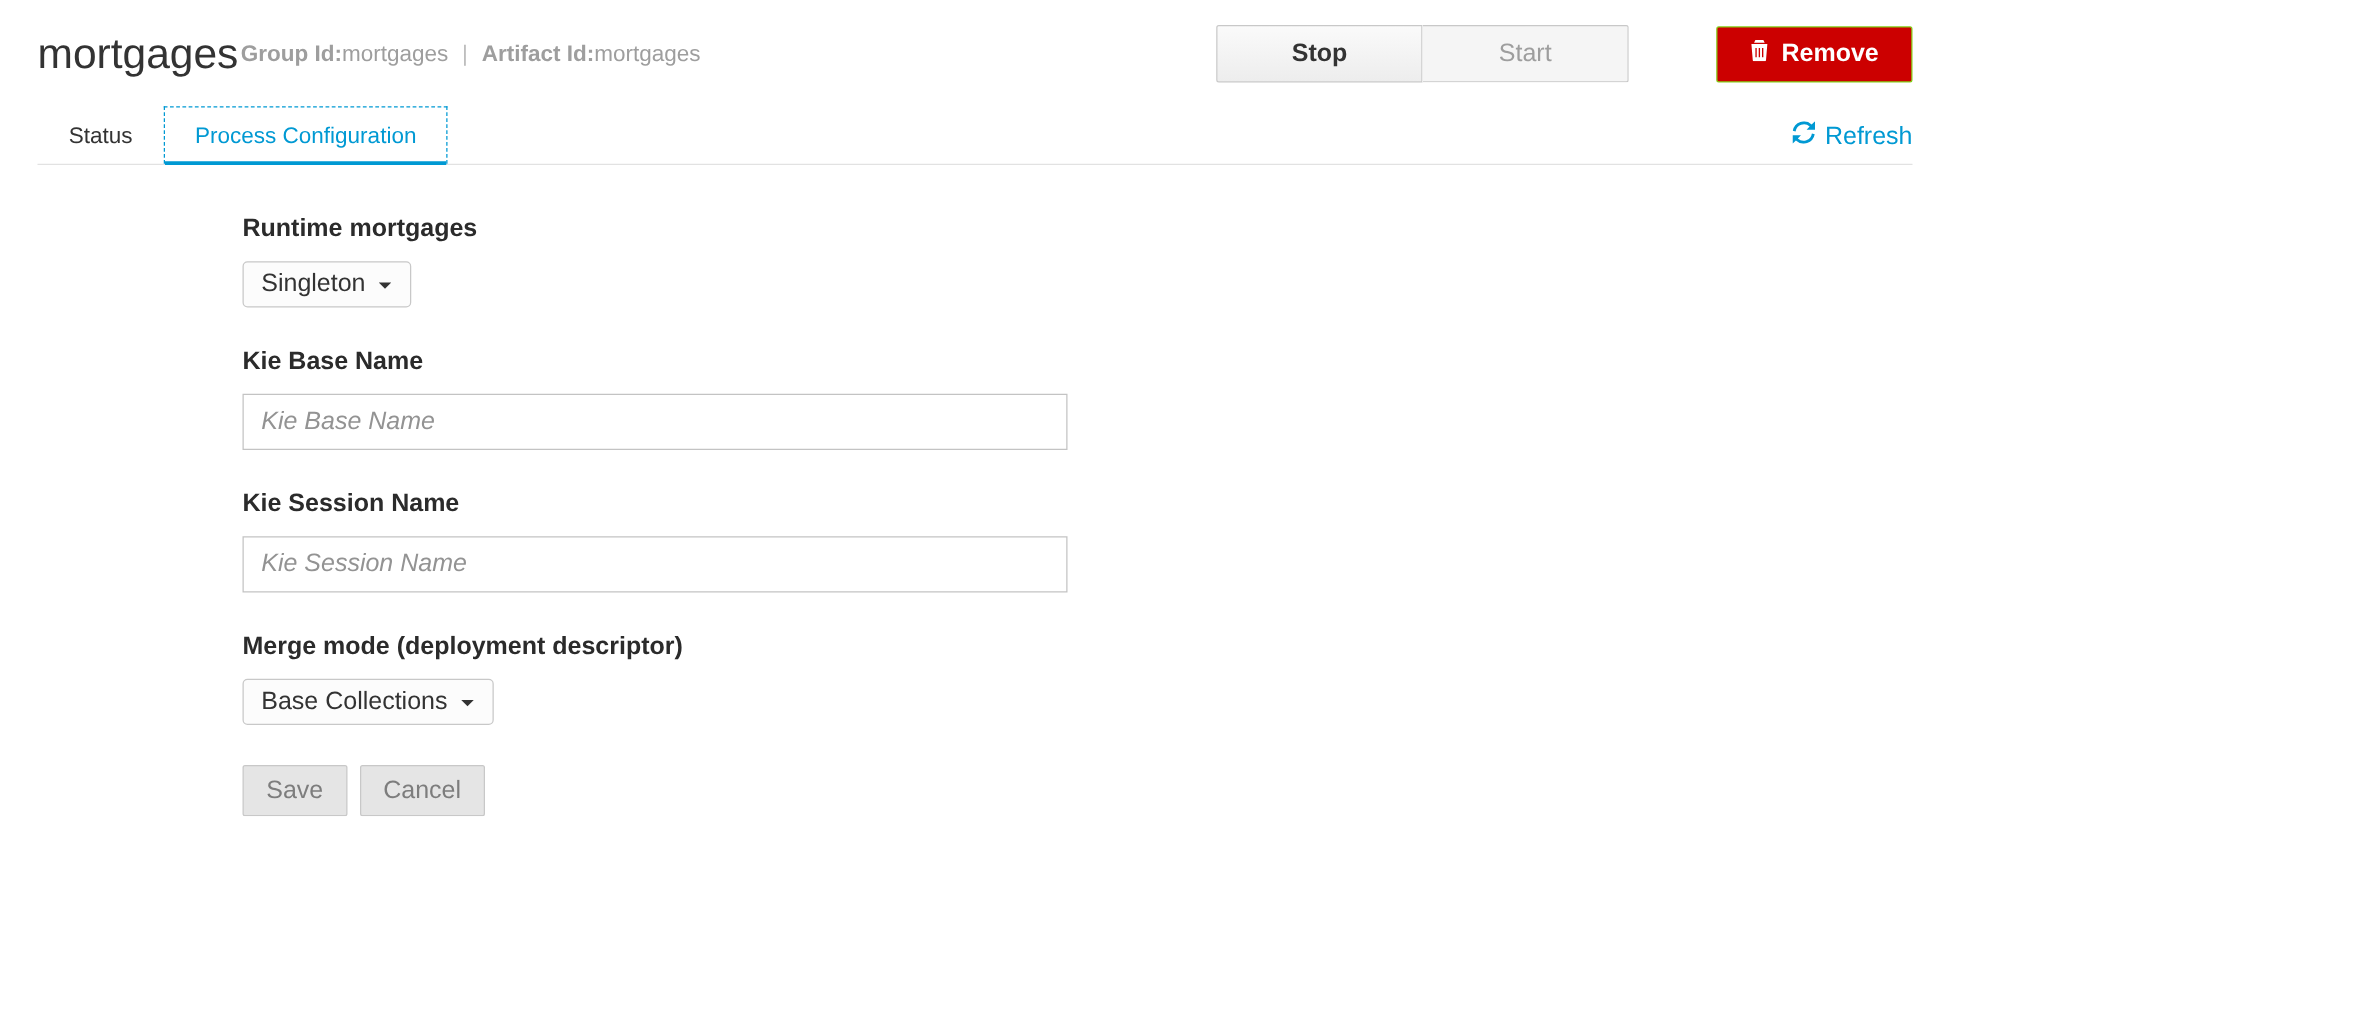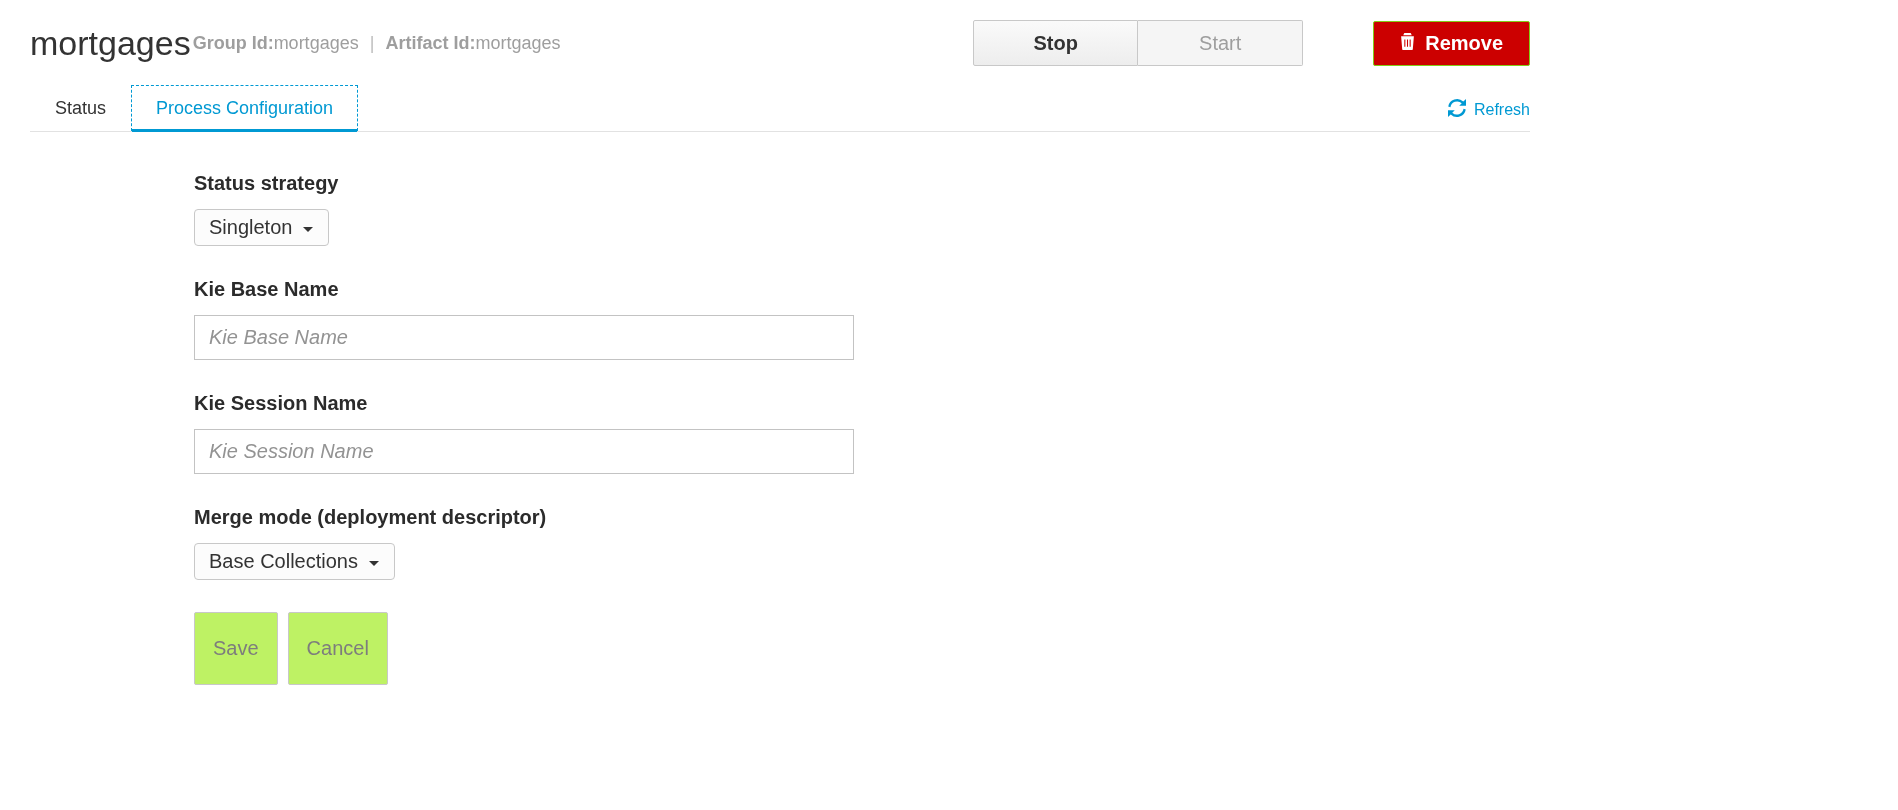--- a/index.html
+++ b/index.html
@@ -129,21 +129,21 @@
       content: "";
       position: absolute;
       left: 0;
       right: 0;
       bottom: -1px;
       height: 3px;
       background: #0099d3;
     }
     .refresh-link {
       color: #0099d3;
-      font-size: 16px;
+      font-size: 20px;
       cursor: pointer;
       display: inline-flex;
       align-items: center;
       gap: 8px;
       padding-bottom: 10px;
     }
     .refresh-link svg {
       width: 18px;
       height: 18px;
       fill: #0099d3;
@@ -191,24 +191,24 @@
       color: #939393;
       font-style: italic;
     }
     .button-row {
       display: flex;
       gap: 10px;
       margin-top: 28px;
     }
     .btn-default {
       border: 1px solid #c8c8c8;
-      background: #bef264;
+      background: #e5e5e5;
       color: #7d7d7d;
       font-size: 20px;
-      padding: 24px 18px;
+      padding: 8px 18px;
       border-radius: 2px;
       cursor: pointer;
     }
   </style>
 </head>
 <body>
 
 <div class="container">
   <div class="header-row">
     <div class="title-block">
@@ -246,21 +246,21 @@
             <path d="M13.6 2.3A8 8 0 0 0 .2 6.7l2 .6A6 6 0 0 1 12.2 3.8L10 6h6V0l-2.4 2.3zM2.4 13.7A8 8 0 0 0 15.8 9.3l-2-.6A6 6 0 0 1 3.8 12.2L6 10H0v6l2.4-2.3z"></path>
           </svg>
       </span>
       <span>Refresh</span>
     </div>
   </div>
 
   <div class="form-area">
 
     <div class="form-group">
-      <label class="form-label">Status strategy</label>
+      <label class="form-label">Runtime mortgages</label>
       <div class="select-wrap">
         <span>Singleton</span>
         <span>
           <svg viewBox="0 0 12 8">
               <path d="M1 1l5 5 5-5"></path>
             </svg>
         </span>
       </div>
     </div>
 

